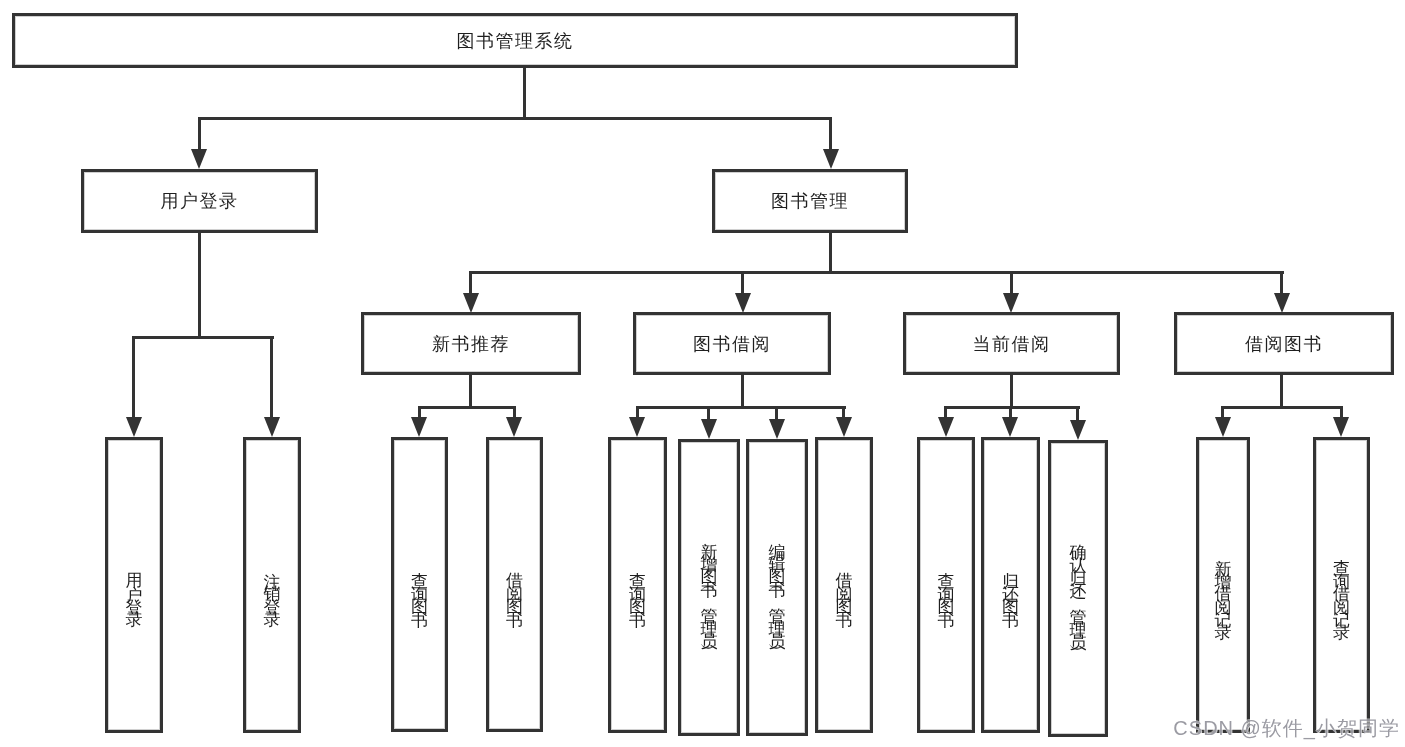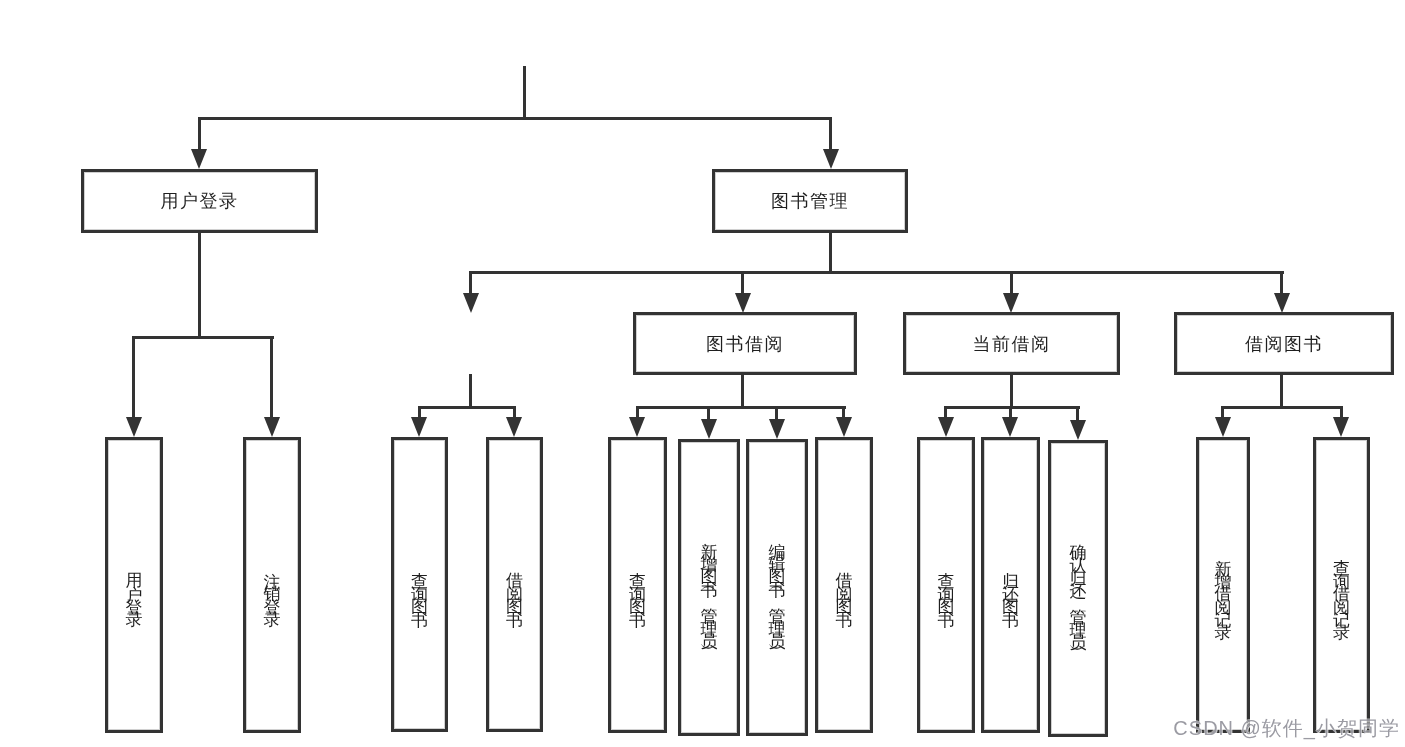--- a/index.html
+++ b/index.html
@@ -68,20 +68,21 @@
     text-shadow:1px 1px 0 rgba(255,255,255,.75), -1px -1px 0 rgba(255,255,255,.55);
     white-space:nowrap;
     margin-top:13px;
   }
 </style>
 </head>
 <body>
 
 <div class="stage">
 
+  <div class="box" style="left:12px;top:13px;width:1006px;height:55px;">图书管理系统</div>
 
   <div class="vl" style="left:523px;top:66px;height:53px;"></div>
   <div class="hl" style="left:198px;top:117px;width:634px;"></div>
   <div class="vl" style="left:198px;top:117px;height:34px;"></div>
   <div class="ar" style="left:191px;top:149px;"></div>
   <div class="vl" style="left:829px;top:117px;height:34px;"></div>
   <div class="ar" style="left:823px;top:149px;"></div>
 
   <div class="box" style="left:81px;top:169px;width:237px;height:64px;">用户登录</div>
   <div class="box" style="left:712px;top:169px;width:196px;height:64px;">图书管理</div>
@@ -90,21 +91,22 @@
   <div class="hl" style="left:469px;top:271px;width:815px;"></div>
   <div class="vl" style="left:469px;top:271px;height:25px;"></div>
   <div class="ar" style="left:463px;top:293px;"></div>
   <div class="vl" style="left:741px;top:271px;height:25px;"></div>
   <div class="ar" style="left:735px;top:293px;"></div>
   <div class="vl" style="left:1010px;top:271px;height:25px;"></div>
   <div class="ar" style="left:1003px;top:293px;"></div>
   <div class="vl" style="left:1280px;top:271px;height:25px;"></div>
   <div class="ar" style="left:1274px;top:293px;"></div>
 
-  <div class="box" style="left:633px;top:312px;width:224px;height:63px;">图书借阅</div>
+  <div class="box" style="left:361px;top:312px;width:220px;height:63px;">新书推荐</div>
+  <div class="box" style="left:633px;top:312px;width:198px;height:63px;">图书借阅</div>
   <div class="box" style="left:903px;top:312px;width:217px;height:63px;">当前借阅</div>
   <div class="box" style="left:1174px;top:312px;width:220px;height:63px;">借阅图书</div>
 
   <div class="vl" style="left:198px;top:232px;height:106px;"></div>
   <div class="hl" style="left:132px;top:336px;width:142px;"></div>
   <div class="vl" style="left:132px;top:336px;height:84px;"></div>
   <div class="ar" style="left:126px;top:417px;"></div>
   <div class="vl" style="left:270px;top:336px;height:84px;"></div>
   <div class="ar" style="left:264px;top:417px;"></div>
   <div class="vbox" style="left:105px;top:437px;width:58px;height:296px;">用户登录</div>

